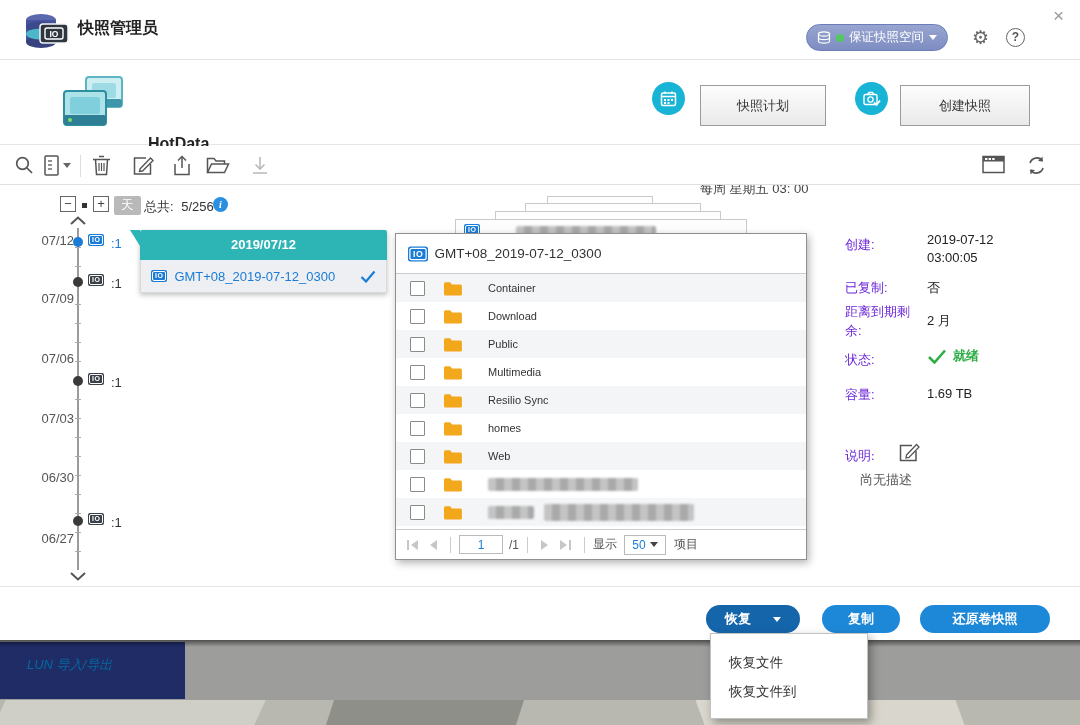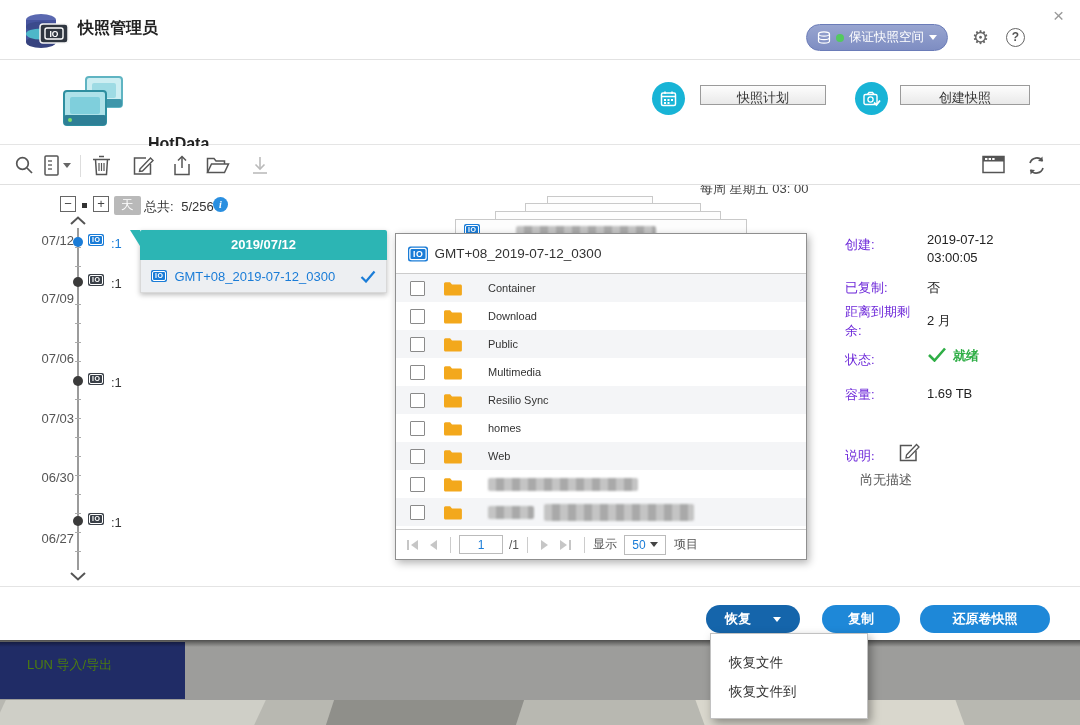--- a/index.html
+++ b/index.html
@@ -19,21 +19,21 @@
   .gear { position:absolute; left:972px; top:26px; font-size:19px; color:#666; cursor:pointer; }
   .help-circ { position:absolute; left:1006px; top:28px; width:19px; height:19px; border:1.5px solid #666; border-radius:50%;
     color:#555; font-size:12px; font-weight:bold; text-align:center; line-height:16px; cursor:pointer; }
   .close-x { position:absolute; left:1053px; top:5px; font-size:19px; color:#9a9a9a; cursor:pointer; }
 
   
   .volrow { position:absolute; left:0; top:61px; width:1080px; height:84px; background:#fff; border-bottom:1px solid #e5e5e5; }
   .vol-name { position:absolute; left:148px; top:74px; font-size:16px; font-weight:bold; color:#222; }
   .vol-status { position:absolute; left:148px; top:100px; font-size:14px; color:#2fae46; }
   .cyan-circ { position:absolute; width:33px; height:33px; border-radius:50%; background:#18b4d6; display:flex; align-items:center; justify-content:center; cursor:pointer; }
-  .gray-btn { position:absolute; height:20px; border:1px solid #9b9b9b; background:linear-gradient(#fdfdfd,#e9e9e9);
+  .gray-btn { position:absolute; height:41px; border:1px solid #9b9b9b; background:linear-gradient(#fdfdfd,#e9e9e9);
     font-size:13px; color:#333; text-align:center; line-height:24px; cursor:pointer; }
   .sched-info { position:absolute; left:700px; top:119px; font-size:13px; color:#444; }
 
   
   .toolbar { position:absolute; left:0; top:146px; width:1080px; height:39px; background:#fff; border-bottom:1px solid #e0e0e0; }
   .ticon { position:absolute; top:9px; cursor:pointer; }
   .tsep { position:absolute; left:80px; top:9px; width:1px; height:22px; background:#ddd; }
   .caret-g { width:0; height:0; border-left:4px solid transparent; border-right:4px solid transparent; border-top:5px solid #666; }
 
   
@@ -101,21 +101,21 @@
   .actbar { position:absolute; left:0; top:586px; width:1080px; height:54px; background:#fff; border-top:1px solid #e4e4e4; }
   .blue-btn { position:absolute; top:18px; height:28px; border-radius:14px; background:#1e88d8; color:#fff;
     font-size:13px; font-weight:bold; border:none; cursor:pointer; display:flex; align-items:center; justify-content:center; gap:22px; }
   .blue-btn.dark { background:#1565ab; }
 
   
   .desktop { position:absolute; left:0; top:640px; width:1080px; height:85px; background:#9d9d9b; }
   .win-shadow { position:absolute; left:0; top:640px; width:1080px; height:7px;
     background:linear-gradient(rgba(0,0,0,.5),rgba(0,0,0,0)); }
   .lunwin { position:absolute; left:0; top:642px; width:185px; height:57px; background:#202c66; }
-  .lun-title { position:absolute; left:27px; top:656px; color:#4d7c0f; font-size:13px; }
+  .lun-title { position:absolute; left:27px; top:656px; color:#0369a1; font-size:13px;font-style:italic; }
   .strip { position:absolute; left:0; top:700px; width:1080px; height:25px; background:#b8b8b1; }
   .strip .sh1 { position:absolute; left:330px; top:0; width:190px; height:25px; background:#8f8f8a; transform:skewX(-18deg); }
   .strip .sh2 { position:absolute; left:700px; top:0; width:260px; height:25px; background:#d9d7cd; transform:skewX(20deg); }
   .strip .sh3 { position:absolute; left:0; top:0; width:260px; height:25px; background:#cfcfc7; transform:skewX(-25deg); }
 
   
   .ddmenu { position:absolute; left:710px; top:633px; width:158px; height:86px; background:#fff;
     border:1px solid #c2c2c2; box-shadow:3px 4px 9px rgba(0,0,0,.35); z-index:50; padding-top:14px; }
   .dditem { height:29px; line-height:29px; padding-left:18px; font-size:13.5px; color:#333; cursor:pointer; }
 
@@ -444,21 +444,21 @@
   <div class="dvalue" style="top:232px;">2019-07-12</div>
   <div class="dvalue" style="top:250px;">03:00:05</div>
 
   <div class="dlabel" style="top:279px;">已复制:</div>
   <div class="dvalue" style="top:279px;">否</div>
 
   <div class="dlabel" style="top:302px;line-height:19px;">距离到期剩余:</div>
   <div class="dvalue" style="top:312px;">2 月</div>
 
   <div class="dlabel" style="top:351px;">状态:</div>
-  <div class="dvalue" style="top:347px;display:flex;align-items:flex-start;gap:6px;">
+  <div class="dvalue" style="top:347px;display:flex;align-items:center;gap:6px;">
     <svg width="20" height="15" viewBox="0 0 20 15">
       <path d="M2 8 L7.5 13.5 L18 1.5" fill="none" stroke="#2fae46" stroke-width="2.6"></path>
     </svg>
     <span class="status-ok">就绪</span>
   </div>
 
   <div class="dlabel" style="top:386px;">容量:</div>
   <div class="dvalue" style="top:386px;">1.69 TB</div>
 
   <div class="dlabel" style="top:447px;font-family:Liberation Serif, serif;">说明:</div>

